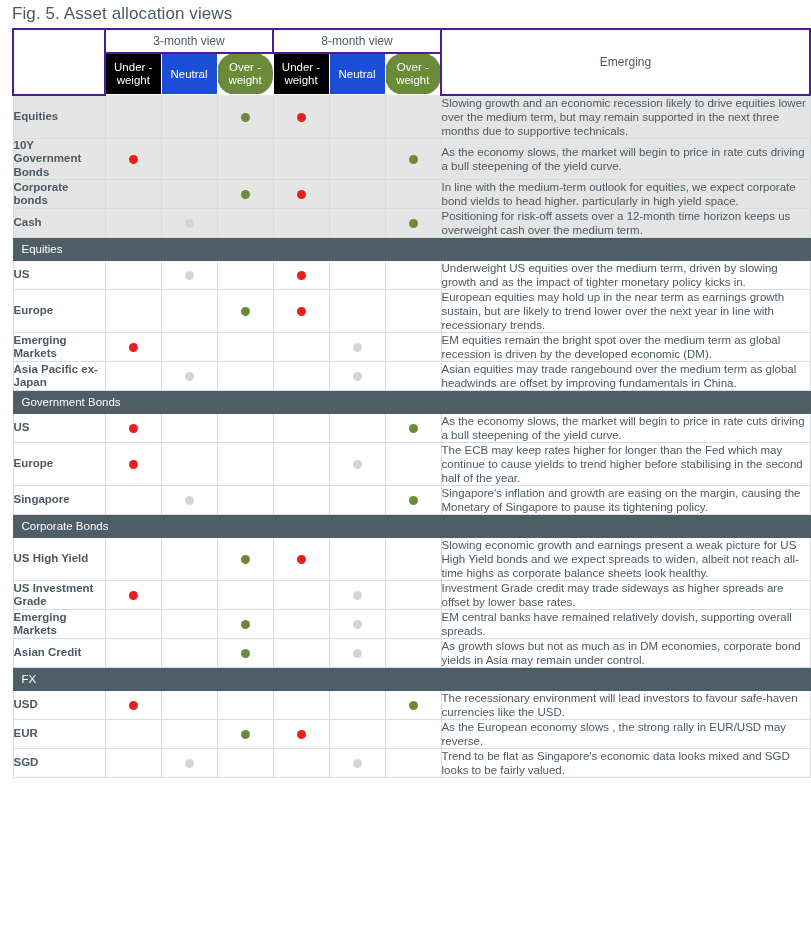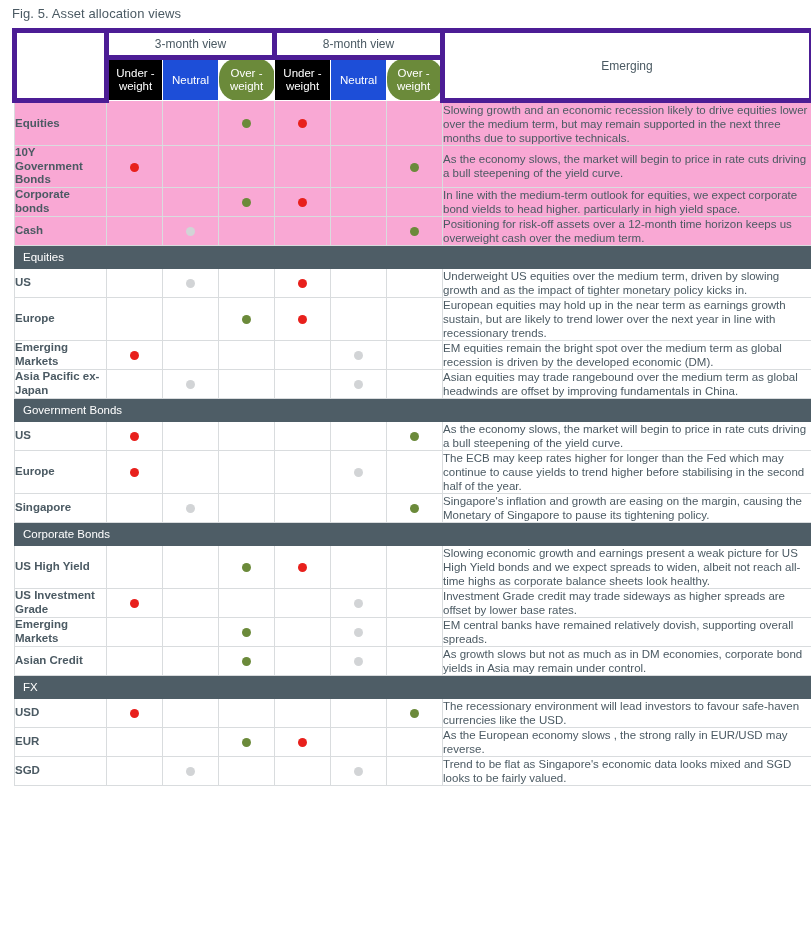--- a/index.html
+++ b/index.html
@@ -14,42 +14,42 @@
     color: #4b5a63;
     overflow: hidden;
   }
   #figure {
     width: 811px;
     height: 935px;
     position: relative;
     box-sizing: border-box;
   }
   .fig-title {
-    font-size: 13px;
+    font-size: 17px;
     color: #4b5a63;
     padding: 6px 0 6px 12px;
     line-height: 16px;
     letter-spacing: 0.1px;
   }
   table.alloc {
     border-collapse: collapse;
     table-layout: fixed;
     width: 797px;
     margin-left: 12px;
     font-size: 11.5px;
   }
   col.c-label   { width: 92px; }
   col.c-cell    { width: 56px; }
   col.c-rat     { width: 369px; }
 
   
   tr.hdr-group > th {
     height: 22px;
     padding: 0;
-    border: 5px solid #4c1d95;
+    border: 2px solid #4c1d95;
     font-weight: normal;
     font-size: 12px;
     color: #4b5a63;
     background: #ffffff;
     text-align: center;
     vertical-align: middle;
   }
   th.blank-corner {
     border: 1px solid #d3d6d8;
     background: #ffffff;
@@ -96,21 +96,21 @@
     text-align: center;
     vertical-align: middle;
   }
   td.rationale {
     padding: 6px 8px 6px 8px;
     font-size: 11.5px;
     line-height: 14px;
     color: #4b5a63;
     text-align: left;
   }
-  tr.shaded > td { background: #f9a8d4; }
+  tr.shaded > td { background: #e5e5e5; }
   tr.plain  > td { background: #ffffff; }
 
   
   .dot {
     display: inline-block;
     width: 9px;
     height: 9px;
     border-radius: 50%;
     vertical-align: middle;
   }

